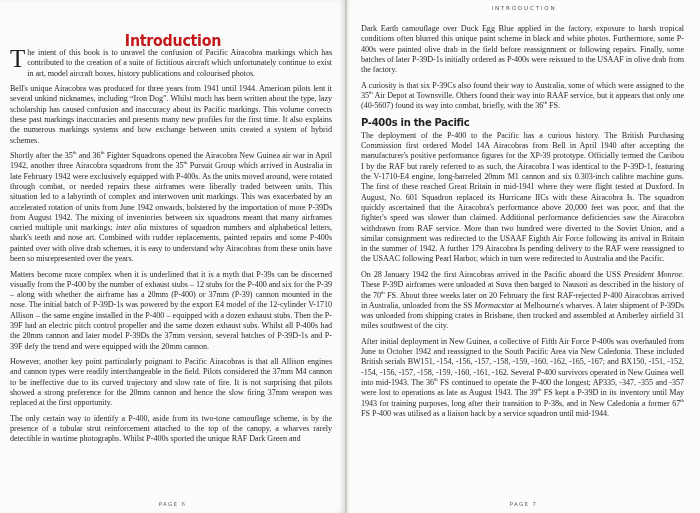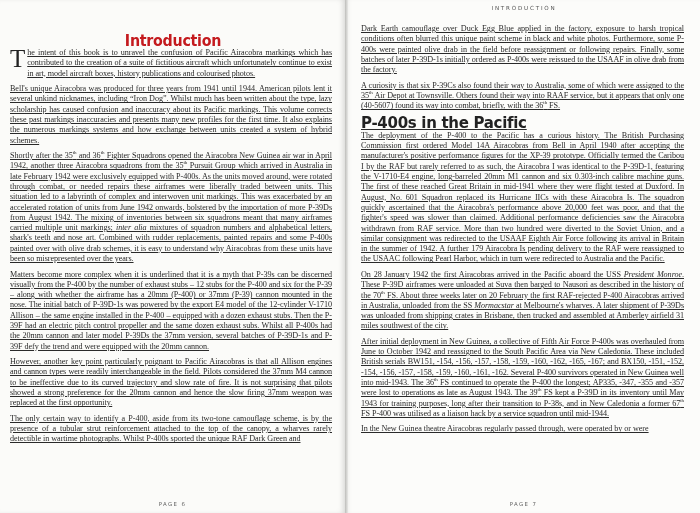--- a/index.html
+++ b/index.html
@@ -2,29 +2,29 @@
 <html><head>
 <meta charset="utf-8">
 <style>
   html, body { margin:0; padding:0; }
   body { width:700px; height:513px; background:#d9d9d6; overflow:hidden; position:relative; font-family:"DejaVu Serif", serif; }
   .spread { position:absolute; left:0; top:0; width:700px; height:513px; display:flex; }
   .page { position:relative; height:513px; background:#fbfbf9; box-sizing:border-box; }
   .page-left { width:346px; border-right:1px solid #c9c9c6; box-shadow: inset -4px 0 6px -3px rgba(0,0,0,0.18); }
   .page-right { width:354px; border-left:1px solid #e2e2df; box-shadow: inset 3px 0 5px -3px rgba(0,0,0,0.12); background:#fcfcfa; }
   .gutter { position:absolute; top:0; left:345px; width:3px; height:513px; background:linear-gradient(to right,#bdbdba,#e8e8e6); }
-  .text { font-family:"Liberation Serif", serif; color:#2a2a2a; font-size:8.15px; line-height:10.3px; text-align:justify; letter-spacing:-0.05px;text-decoration:underline; }
+  .text { font-family:"Liberation Serif", serif; color:#2a2a2a; font-size:8.15px; line-height:10.3px; text-align:justify; letter-spacing:-0.05px; }
   .text p { margin:0 0 5.2px 0; }
   .left-body { position:absolute; left:10px; top:48px; width:322px; }
   .right-body { position:absolute; left:14px; top:24px; width:323px; }
   .title { position:absolute; left:0; width:346px; top:33px; text-align:center; font-family:"DejaVu Sans", sans-serif; font-weight:bold; color:#c41a1e; font-size:15.5px; letter-spacing:-0.3px; line-height:16px; transform:scaleX(0.92); }
   .running-head { position:absolute; top:5px; left:0; width:354px; text-align:center; font-family:"DejaVu Sans", sans-serif; font-size:5.6px; letter-spacing:1.8px; color:#555; }
   .folio { position:absolute; bottom:6px; left:0; width:100%; text-align:center; font-family:"DejaVu Sans", sans-serif; font-size:5.4px; letter-spacing:1.4px; color:#666; }
   .dropcap { float:left; font-size:25px; line-height:20px; margin:1px 2px 0 0; font-family:"Liberation Serif", serif; color:#222; }
-  .subhead { font-family:"DejaVu Sans", sans-serif; font-weight:bold; font-size:15px; color:#222; margin:6px 0 3px 0; letter-spacing:-0.3px; }
+  .subhead { font-family:"DejaVu Sans", sans-serif; font-weight:bold; font-size:10px; color:#222; margin:6px 0 3px 0; letter-spacing:-0.3px; }
   sup { font-size:5px; vertical-align:top; line-height:0; position:relative; top:2px; }
   i { font-style:italic; }
 </style>
 </head>
 <body>
 
 <div class="spread">
   <div class="page page-left">
     <div class="title">Introduction</div>
     <div class="text left-body">
@@ -40,18 +40,17 @@
 
   <div class="page page-right">
     <div class="running-head">INTRODUCTION</div>
     <div class="text right-body">
       <p>Dark Earth camouflage over Duck Egg Blue applied in the factory, exposure to harsh tropical conditions often blurred this unique paint scheme in black and white photos. Furthermore, some P-400s were painted olive drab in the field before reassignment or following repairs. Finally, some batches of later P-39D-1s initially ordered as P-400s were reissued to the USAAF in olive drab from the factory.</p>
       <p><span>A curiosity is that six P-39Cs also found their way to Australia, some of which were assigned to the 35</span><sup>th</sup><span> Air Depot at Townsville. Others found their way into RAAF service, but it appears that only one (40-5607) found its way into combat, briefly, with the 36</span><sup>th</sup><span> FS.</span></p>
       <div class="subhead">P-400s in the Pacific</div>
       <p>The deployment of the P-400 to the Pacific has a curious history. The British Purchasing Commission first ordered Model 14A Airacobras from Bell in April 1940 after accepting the manufacturer's positive performance figures for the XP-39 prototype. Officially termed the Caribou I by the RAF but rarely referred to as such, the Airacobra I was identical to the P-39D-1, featuring the V-1710-E4 engine, long-barreled 20mm M1 cannon and six 0.303-inch calibre machine guns. The first of these reached Great Britain in mid-1941 where they were flight tested at Duxford. In August, No. 601 Squadron replaced its Hurricane IICs with these Airacobra Is. The squadron quickly ascertained that the Airacobra's performance above 20,000 feet was poor, and that the fighter's speed was slower than claimed. Additional performance deficiencies saw the Airacobra withdrawn from RAF service. More than two hundred were diverted to the Soviet Union, and a similar consignment was redirected to the USAAF Eighth Air Force following its arrival in Britain in the summer of 1942. A further 179 Airacobra Is pending delivery to the RAF were reassigned to the USAAC following Pearl Harbor, which in turn were redirected to Australia and the Pacific.</p>
       <p><span>On 28 January 1942 the first Airacobras arrived in the Pacific aboard the USS </span><i>President Monroe</i><span>. These P-39D airframes were unloaded at Suva then barged to Nausori as described in the history of the 70</span><sup>th</sup><span> FS. About three weeks later on 20 February the first RAF-rejected P-400 Airacobras arrived in Australia, unloaded from the SS </span><i>Mormacstar</i><span> at Melbourne's wharves. A later shipment of P-39Ds was unloaded from shipping crates in Brisbane, then trucked and assembled at Amberley airfield 31 miles southwest of the city.</span></p>
       <p><span>After initial deployment in New Guinea, a collective of Fifth Air Force P-400s was overhauled from June to October 1942 and reassigned to the South Pacific Area via New Caledonia. These included British serials BW151, -154, -156, -157, -158, -159, -160, -162, -165, -167; and BX150, -151, -152, -154, -156, -157, -158, -159, -160, -161, -162. Several P-400 survivors operated in New Guinea well into mid-1943. The 36</span><sup>th</sup><span> FS continued to operate the P-400 the longest; AP335, -347, -355 and -357 were lost to operations as late as August 1943. The 39</span><sup>th</sup><span> FS kept a P-39D in its inventory until May 1943 for training purposes, long after their transition to P-38s, and in New Caledonia a former 67</span><sup>th</sup><span> FS P-400 was utilised as a liaison hack by a service squadron until mid-1944.</span></p>
-      <p>In the New Guinea theatre Airacobras regularly passed through, were operated by or were</p>
     </div>
     <div class="folio">PAGE 7</div>
   </div>
 </div>
 <div class="gutter"></div>
 
 </body></html>

